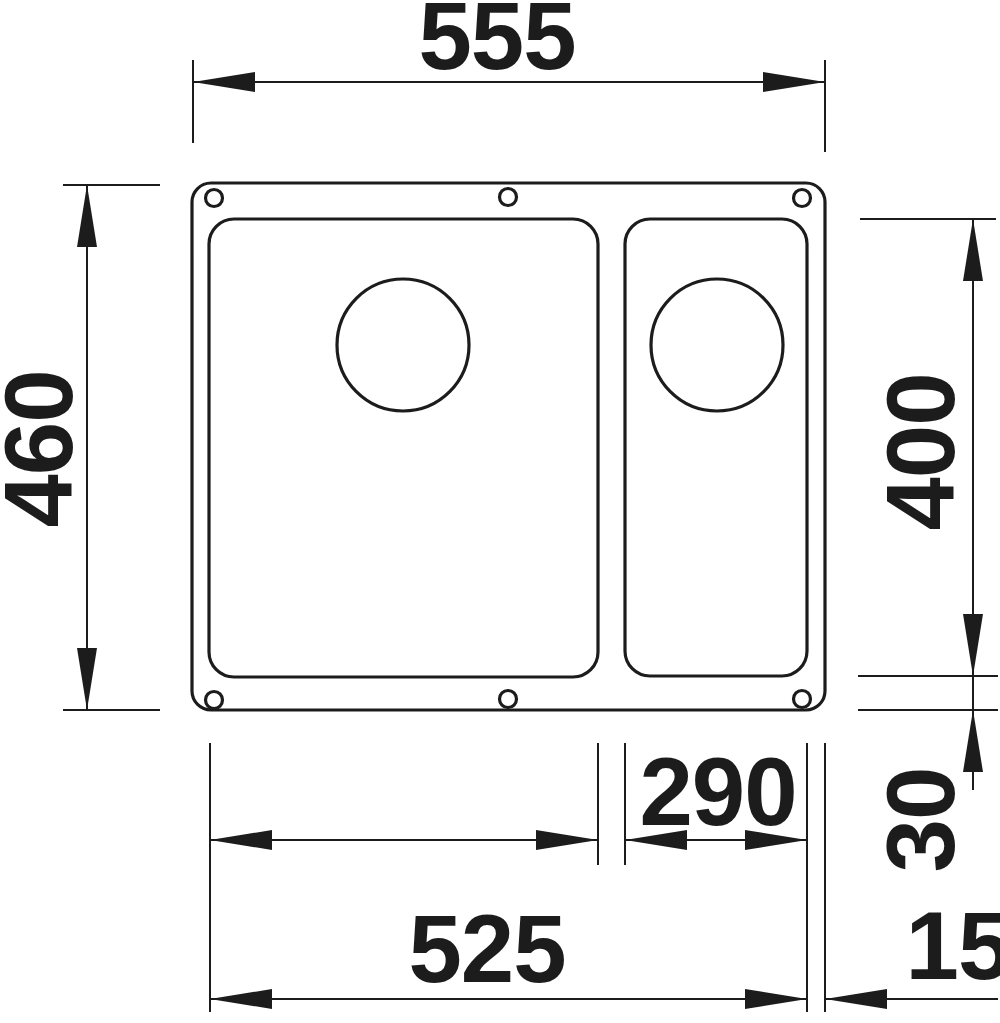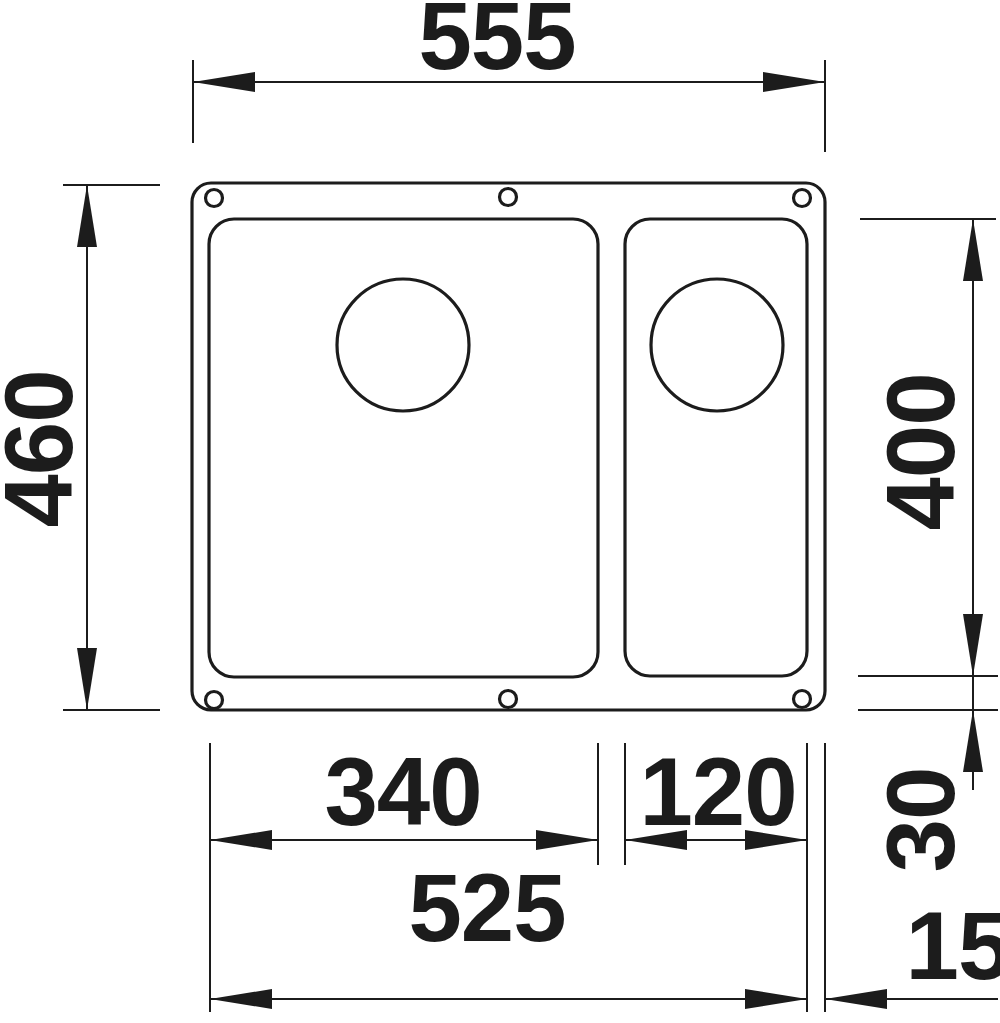--- a/index.html
+++ b/index.html
@@ -118,21 +118,20 @@
   </svg>
 
   <div class="dim-label" style="left:497px; top:36px;">555</div>
 
   <div class="dim-label vertical" style="left:39px; top:449px;">460</div>
 
   <div class="dim-label vertical" style="left:921px; top:452px;">400</div>
 
   <div class="dim-label vertical" style="left:921px; top:820px;">30</div>
 
-  <div class="dim-label" style="left:403px; top:792px;">340</div>
 
-  <div class="dim-label" style="left:718px; top:792px;">120</div>
+  <div class="dim-label" style="left:718px; top:792px;">290</div>
 
-  <div class="dim-label" style="left:487px; top:908px;">525</div>
+  <div class="dim-label" style="left:487px; top:949px;">525</div>
 
   <div class="dim-label" style="left:958px; top:946px;">15</div>
 
 </div>
 
 </body></html>

